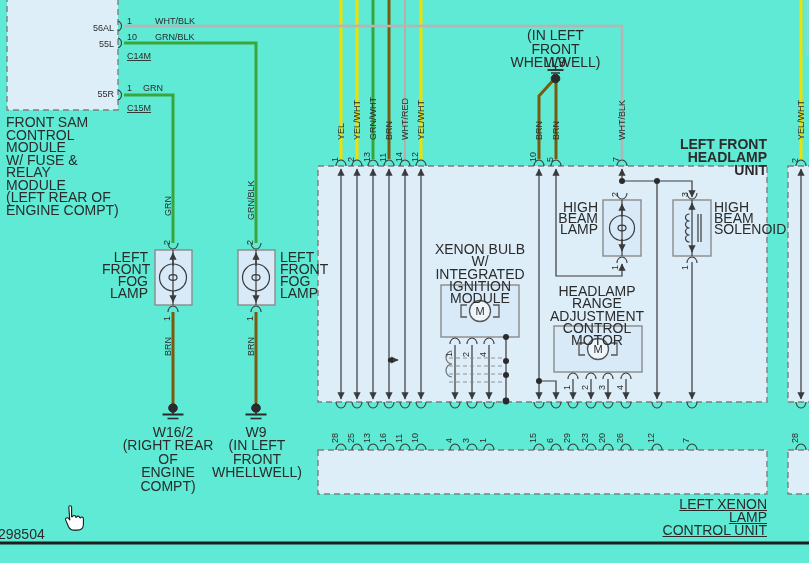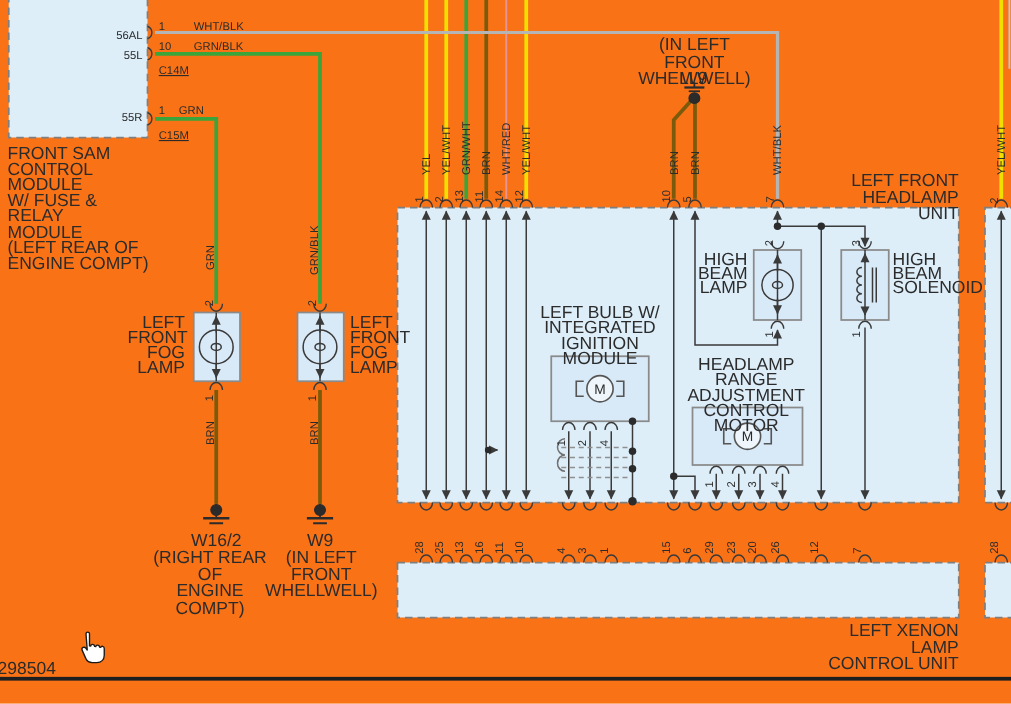--- a/index.html
+++ b/index.html
@@ -1,16 +1,16 @@
 <!DOCTYPE html>
 <html><head>
 <meta charset="utf-8">
 <style>
   html,body{margin:0;padding:0;background:#fff;}
-  #screen{position:relative;width:809px;height:563px;background:#f97316;overflow:hidden;
+  #screen{position:relative;width:809px;height:563px;background:#5eead4;overflow:hidden;
           font-family:"Liberation Sans",sans-serif;}
   .lbl{position:absolute;font-size:14px;color:#2b2b2b;white-space:pre-line;line-height:12px;}
   .ctr{text-align:center;} .rgt{text-align:right;}
   svg{position:absolute;left:0;top:0;}
   svg text{font-family:"Liberation Sans",sans-serif;font-size:9px;fill:#2b2b2b;}
   svg text.mm{font-size:11px;}
   svg text.u{text-decoration:underline;}
 </style>
 </head>
 <body>
@@ -279,31 +279,31 @@
 <div class="lbl ctr" style="left:128px;top:426px;width:90px;">W16/2</div>
 <div class="lbl ctr" style="left:120px;top:439px;width:96px;line-height:13.5px;">(RIGHT REAR OF
 ENGINE COMPT)</div>
 <div class="lbl ctr" style="left:211px;top:426px;width:90px;">W9</div>
 <div class="lbl ctr" style="left:209px;top:439px;width:96px;line-height:13.5px;">(IN LEFT FRONT
 WHELLWELL)</div>
 <div class="lbl ctr" style="left:509px;top:29px;width:93px;line-height:13.5px;">(IN LEFT FRONT
 WHELLWELL)</div>
 <div class="lbl ctr" style="left:509px;top:56px;width:93px;">W9</div>
 
-<div class="lbl rgt" style="left:664px;top:138px;width:103px;line-height:13px;">LEFT FRONT
+<div class="lbl rgt" style="left:664px;top:138px;width:103px;line-height:13px;font-weight:bold;">LEFT FRONT
 HEADLAMP UNIT</div>
-<div class="lbl ctr" style="left:428px;top:243px;width:104px;line-height:12.3px;">LEFT BULB W/
+<div class="lbl ctr" style="left:428px;top:243px;width:104px;line-height:12.3px;">XENON BULB W/
 INTEGRATED
 IGNITION MODULE</div>
 <div class="lbl rgt" style="left:556px;top:202px;width:42px;line-height:10.8px;">HIGH
 BEAM
 LAMP</div>
 <div class="lbl" style="left:714px;top:202px;width:56px;line-height:10.8px;">HIGH
 BEAM
 SOLENOID</div>
 <div class="lbl ctr" style="left:543px;top:285px;width:108px;line-height:12.3px;">HEADLAMP RANGE
 ADJUSTMENT
 CONTROL MOTOR</div>
-<div class="lbl rgt" style="left:662px;top:498px;width:105px;line-height:13px;">LEFT XENON LAMP
+<div class="lbl rgt" style="left:662px;top:498px;width:105px;line-height:13px;text-decoration:underline;">LEFT XENON LAMP
 CONTROL UNIT</div>
 <div class="lbl" style="left:-2px;top:528px;">298504</div>
 
 </div>
 
 </body></html>

